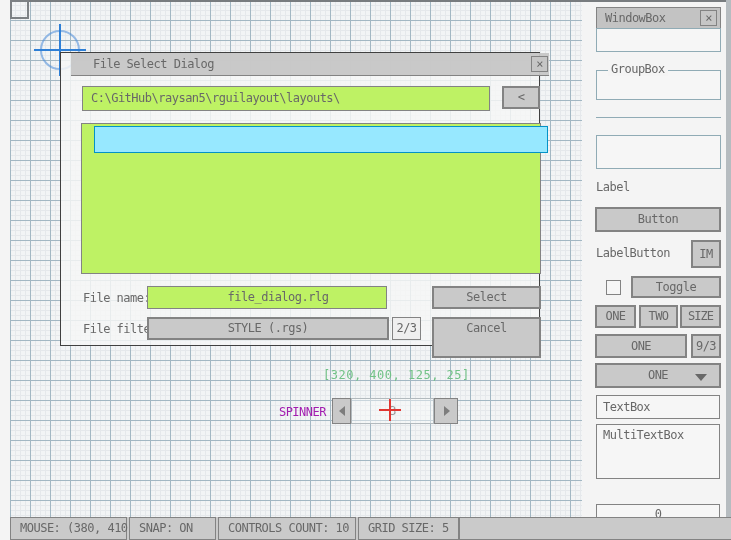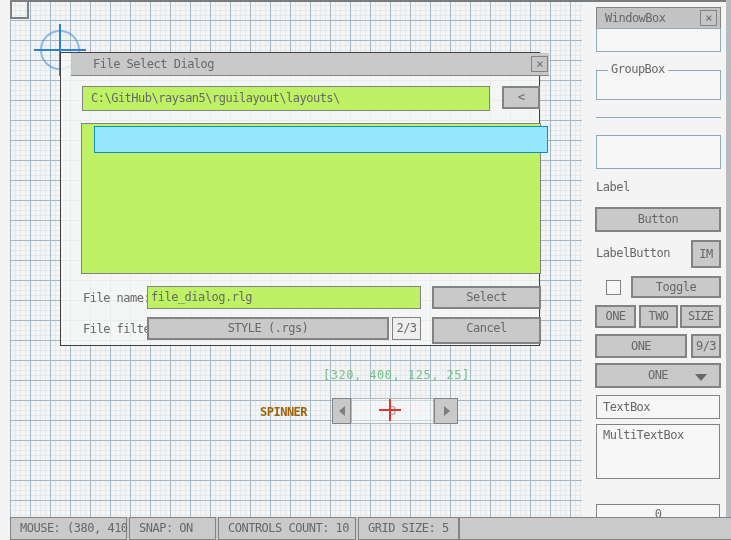--- a/index.html
+++ b/index.html
@@ -28,29 +28,29 @@
   #dialog-title{padding-left:22px;}
   .closebtn{width:17px;height:16px;border:1px solid #838383;background:#c6c6c6;text-align:center;line-height:14px;color:#686868;}
   .box1{border:1px solid #838383;background:#bef264;}
   .btn{border:2px solid #838383;background:#c9c9c9;text-align:center;color:#686868;}
   .lab{white-space:nowrap;}
   #path-box{left:11px;top:33px;width:408px;height:25px;line-height:23px;padding-left:8px;}
   #back-btn{left:431px;top:33px;width:38px;height:23px;line-height:19px;}
   #listbox{left:10px;top:70px;width:460px;height:151px;}
   #list-sel{left:2px;top:2px;width:454px;height:27px;background:#97e8ff;border:1px solid #0492c7;}
   #fname-label{left:12px;top:238px;}
-  #fname-box{left:76px;top:233px;width:274px;height:23px;line-height:21px;padding-left:3px;}
+  #fname-box{left:76px;top:233px;width:240px;height:23px;line-height:21px;padding-left:22px;text-align:center;}
   #select-btn{left:361px;top:233px;width:109px;height:23px;line-height:19px;}
   #ffilter-label{left:12px;top:269px;}
   #style-btn{left:76px;top:264px;width:242px;height:23px;line-height:19px;}
   #count-box{left:321px;top:264px;width:29px;height:23px;line-height:21px;text-align:center;background:#efefef;}
-  #cancel-btn{left:361px;top:264px;width:109px;height:27px;line-height:19px;}
+  #cancel-btn{left:361px;top:264px;width:109px;height:41px;line-height:19px;}
   
   #bounds-text{left:313px;top:368px;width:210px;font-size:12px;letter-spacing:0.5px;color:#72c287;}
-  #spinner-label{left:250px;top:405px;width:66px;text-align:left;color:#a16207;font-weight:bold;}
+  #spinner-label{left:250px;top:405px;width:66px;text-align:right;color:#a21caf;}
   #sp-left{left:322px;top:398px;width:19px;height:26px;border:1px solid #838383;background:#c9c9c9;}
   #sp-box{left:341px;top:398px;width:83px;height:26px;border:1px solid #b3babe;background:rgba(248,250,251,0.45);line-height:24px;text-align:center;color:#9a9a9a;}
   #sp-right{left:424px;top:398px;width:24px;height:26px;border:1px solid #838383;background:#c9c9c9;}
   .tri-l{position:absolute;left:6px;top:7px;width:0;height:0;border-top:5px solid transparent;border-bottom:5px solid transparent;border-right:6px solid #7d7d7d;}
   .tri-r{position:absolute;left:9px;top:7px;width:0;height:0;border-top:5px solid transparent;border-bottom:5px solid transparent;border-left:6px solid #7d7d7d;}
   #cursor-h{left:369px;top:409px;width:22px;height:2px;background:#e03631;}
   #cursor-v{left:379px;top:399px;width:2px;height:22px;background:#e03631;}
   
   .bbox{border:1px solid #90abb5;background:#f6f6f6;}
   #pw-title{left:586px;top:7px;width:125px;height:22px;background:#c3c3c3;border:1px solid #838383;line-height:20px;padding-left:8px;}

